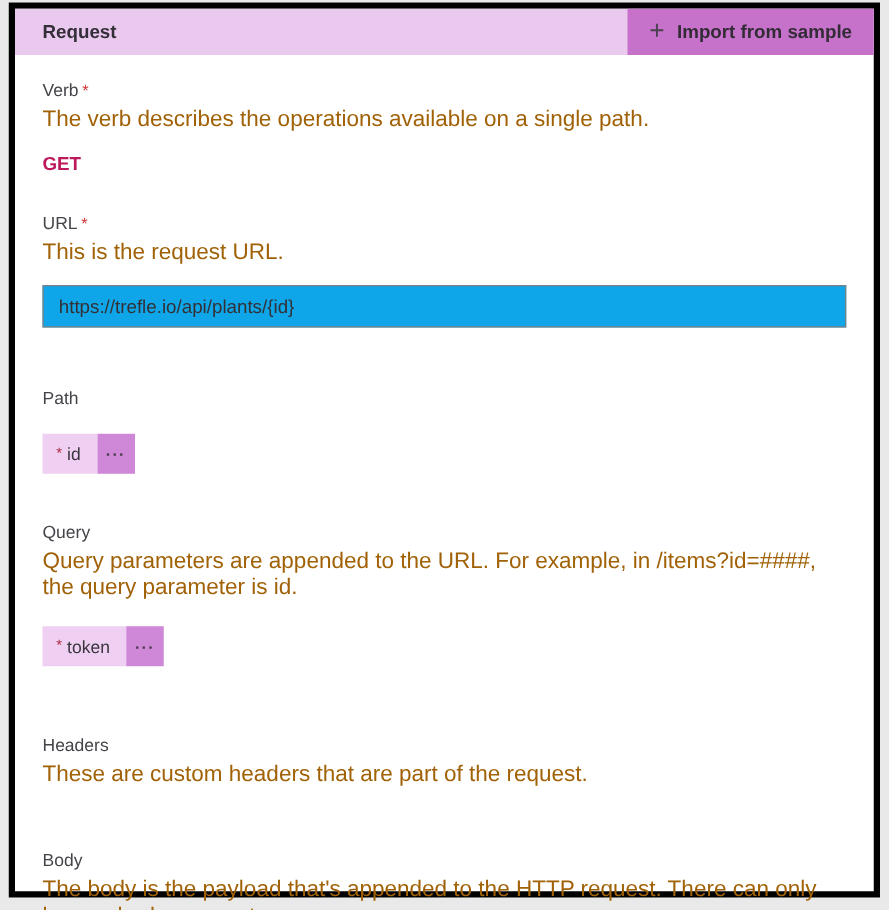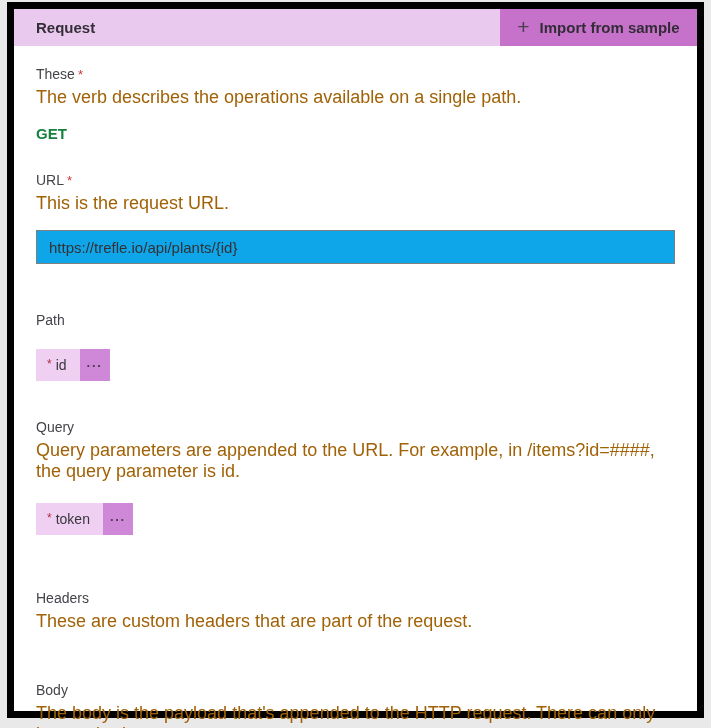--- a/index.html
+++ b/index.html
@@ -7,21 +7,21 @@
     width: 711px; height: 728px;
     background: #e9e9e9;
     font-family: "Liberation Sans", "DejaVu Sans", sans-serif;
     overflow: hidden;
     position: relative;
   }
   .panel {
     position: absolute;
     left: 7px; right: 7px; top: 2px; bottom: 10px;
     background: #ffffff;
-    border: 7px solid #000000;
+    border: 5px solid #000000;
   }
   .hdr {
     height: 37px;
     background: #eac9ee;
     display: flex;
     align-items: center;
     justify-content: space-between;
   }
   .hdr-title {
     padding-left: 22px;
@@ -66,21 +66,21 @@
   }
   .desc {
     margin-top: 5px;
     font-size: 18px;
     color: #a16207;
   }
   .verb-value {
     margin-top: 17px;
     font-size: 15px;
     font-weight: 700;
-    color: #15803d;
+    color: #be185d;
   }
   .url-input {
     margin-top: 16px;
     width: 100%;
     height: 34px;
     background: #0ea5e9;
     border: 1px solid #7f7f7f;
     padding: 0 12px;
     font-family: inherit;
     font-size: 15px;
@@ -135,21 +135,21 @@
     <div class="hdr-title">Request</div>
     <button class="import-btn">
       <span class="plus-ic">+</span>
       <span>Import from sample</span>
     </button>
   </div>
 
   <div class="content">
 
     <div class="sec-verb">
-      <div class="label"><span>These</span><span class="req">*</span></div>
+      <div class="label"><span>Verb</span><span class="req">*</span></div>
       <div class="desc">The verb describes the operations available on a single path.</div>
       <div class="verb-value">GET</div>
     </div>
 
     <div class="sec-url">
       <div class="label"><span>URL</span><span class="req">*</span></div>
       <div class="desc">This is the request URL.</div>
       <input class="url-input" readonly="" value="https://trefle.io/api/plants/{id}" style="">
     </div>
 

